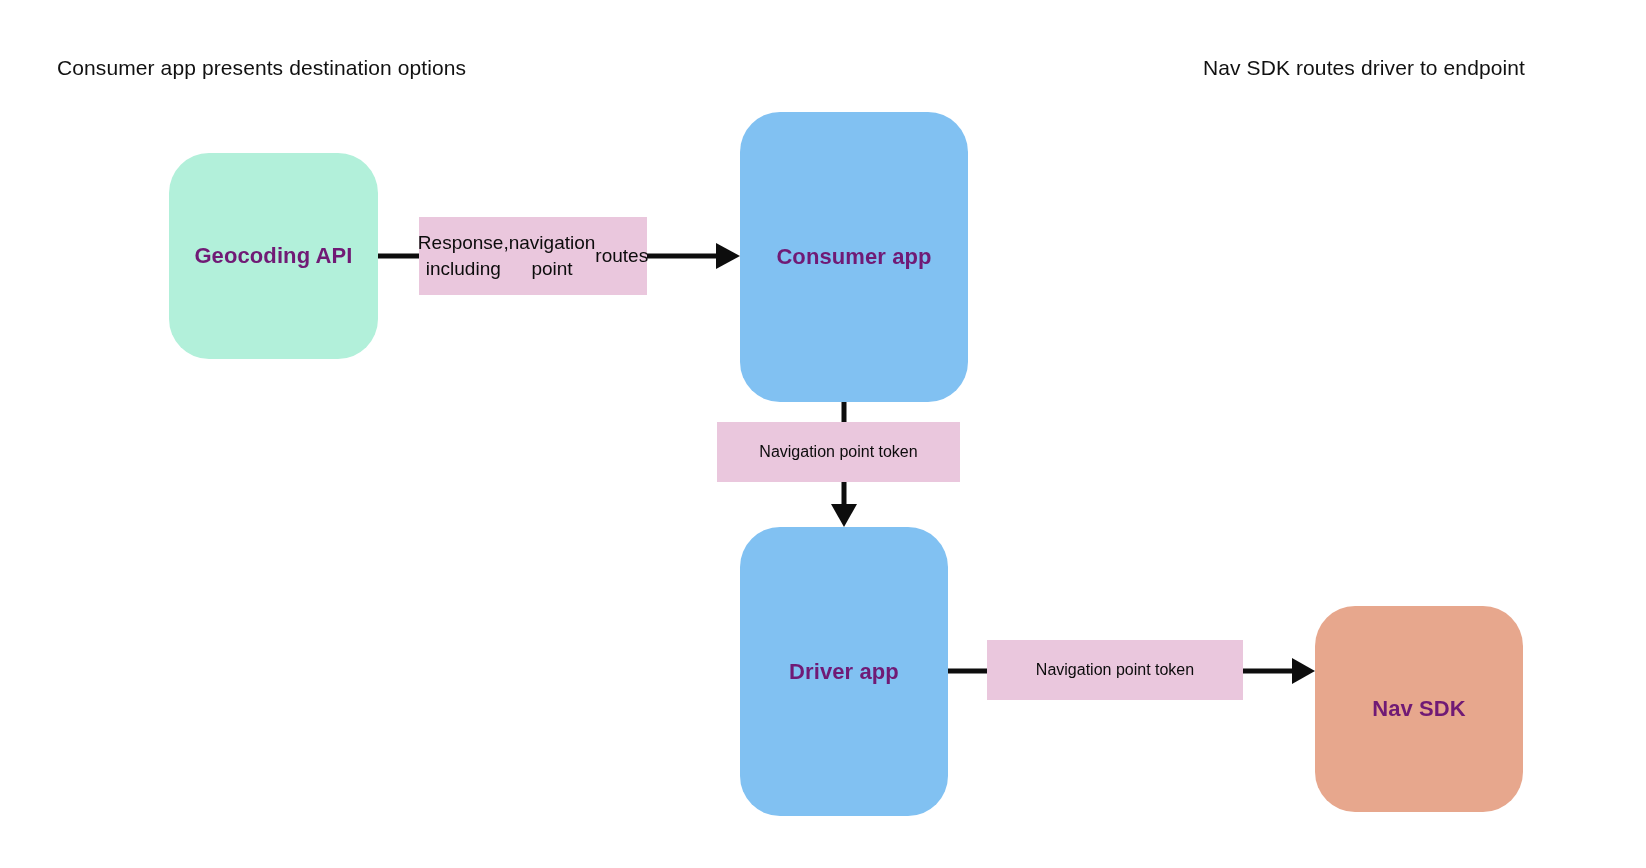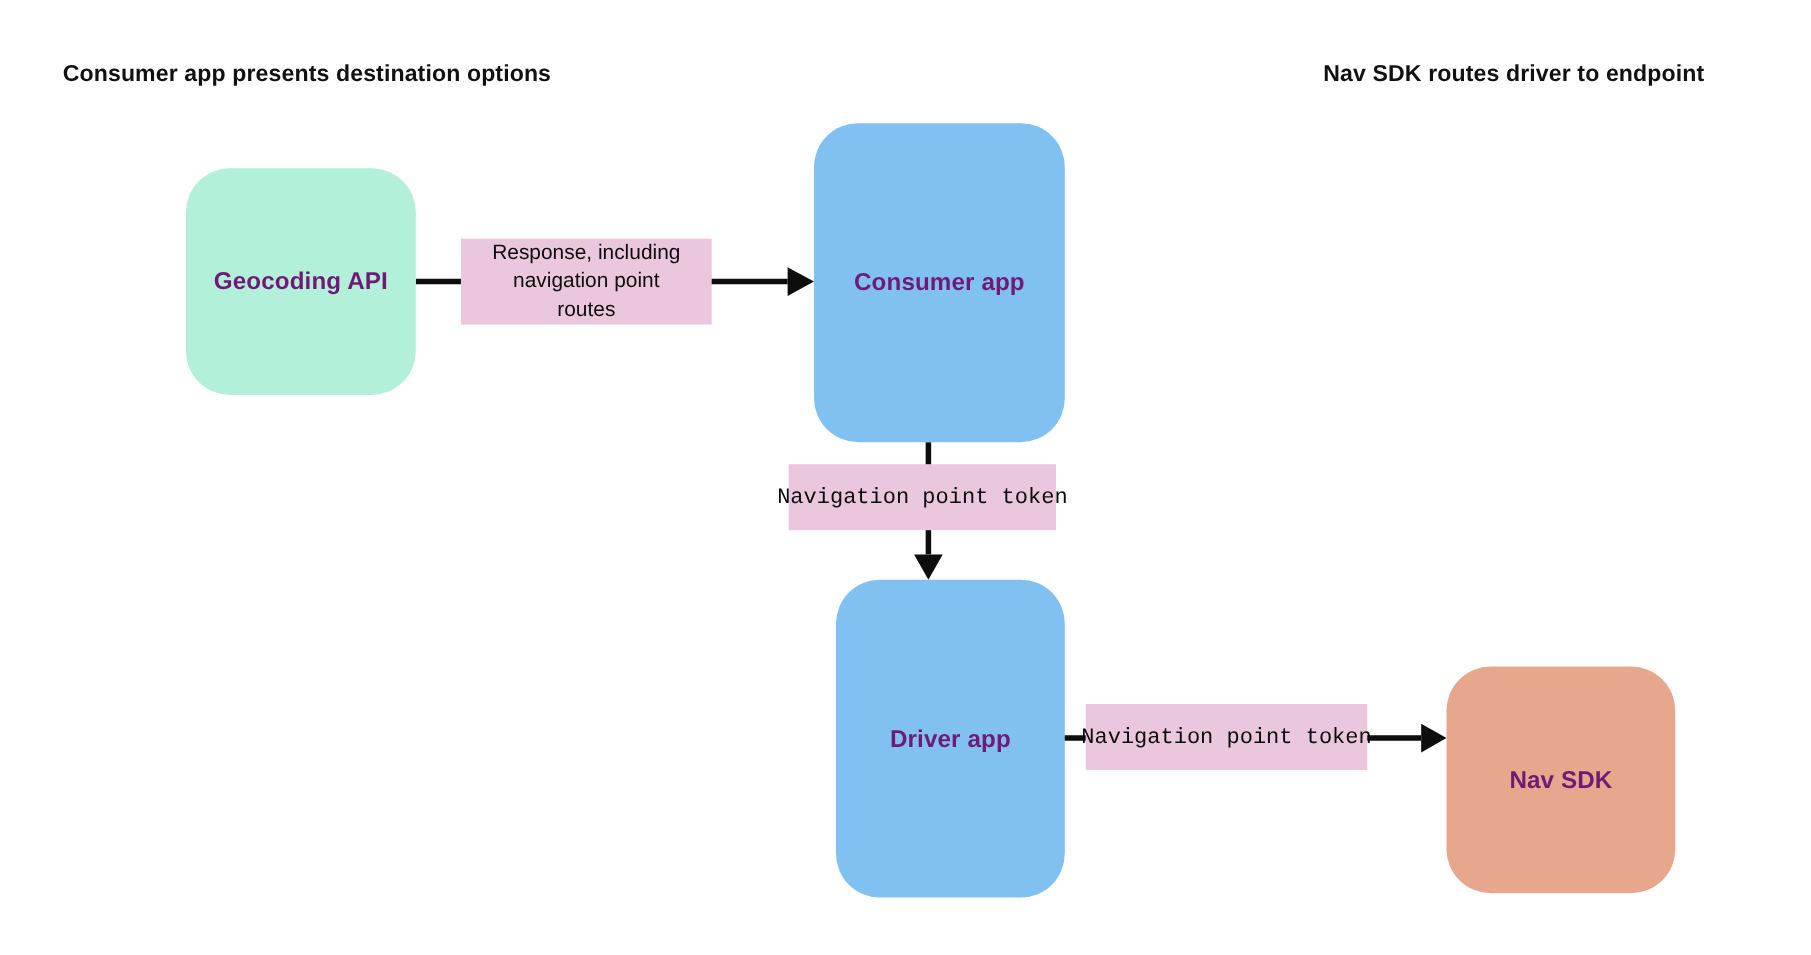--- a/index.html
+++ b/index.html
@@ -15,21 +15,21 @@
     overflow: hidden;
   }
   .canvas {
     position: absolute;
     inset: 0;
   }
   .stage-header {
     position: absolute;
     top: 56px;
     font-size: 21px;
-    font-weight: 700;
+    font-weight: 400;
     color: var(--text, #111111);
     white-space: nowrap;
     letter-spacing: 0.1px;
   }
   .arrows {
     position: absolute;
     left: 0;
     top: 0;
     pointer-events: none;
   }
@@ -54,34 +54,33 @@
     color: #701a75;
     letter-spacing: 0.1px;
   }
   .node-mint   { background: var(--mint-node, #b2f0da); }
   .node-blue   { background: var(--blue-node, #81c1f2); }
   .node-salmon { background: var(--salmon-node, #e7a78d); margin-top: 39px; }
   .edge-label {
     position: absolute;
     background: var(--pink-label, #eac7dd);
     display: flex;
-    flex-direction: column;
+    flex-direction: row;
     align-items: center;
     justify-content: center;
     text-align: center;
     color: #0c0c0c;
   }
   .edge-label.multiline {
     font-size: 19px;
     line-height: 26px;
   }
   .edge-label.single {
-    font-size: 20px;
+    font-size: 16px;
     white-space: nowrap;
-    font-family: Liberation Mono, monospace;
   }
   .edge-label span { display: block; }
 </style>
 </head>
 <body>
 
 <div class="canvas">
 
   <div class="stage-header" style="left:57px">Consumer app presents destination options</div>
   <div class="stage-header" style="left:1203px">Nav SDK routes driver to endpoint</div>
@@ -102,21 +101,21 @@
   </svg>
 
   <div class="node node-mint" style="left:169px; top:153px; width:209px; height:206px;">
     <span class="node-label">Geocoding API</span>
   </div>
 
   <div class="node node-blue" style="left:740px; top:112px; width:228px; height:290px;">
     <span class="node-label">Consumer app</span>
   </div>
 
-  <div class="node node-blue" style="left:740px; top:527px; width:208px; height:289px;margin-left:20px;">
+  <div class="node node-blue" style="left:740px; top:527px; width:208px; height:289px;">
     <span class="node-label">Driver app</span>
   </div>
 
   <div class="node node-salmon" style="left:1315px; top:567px; width:208px; height:206px;">
     <span class="node-label">Nav SDK</span>
   </div>
 
   <div class="edge-label multiline" style="left:419px; top:217px; width:228px; height:78px;">
     <span>Response, including</span>
     <span>navigation point</span>

